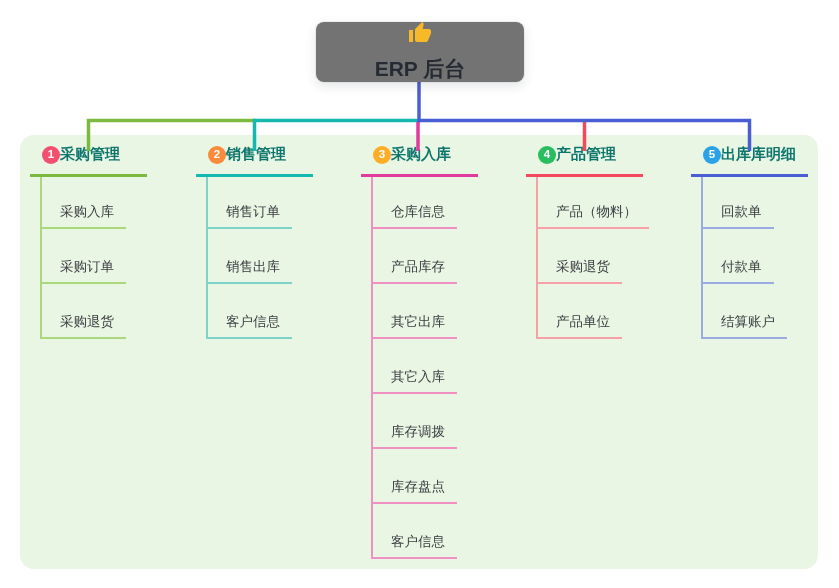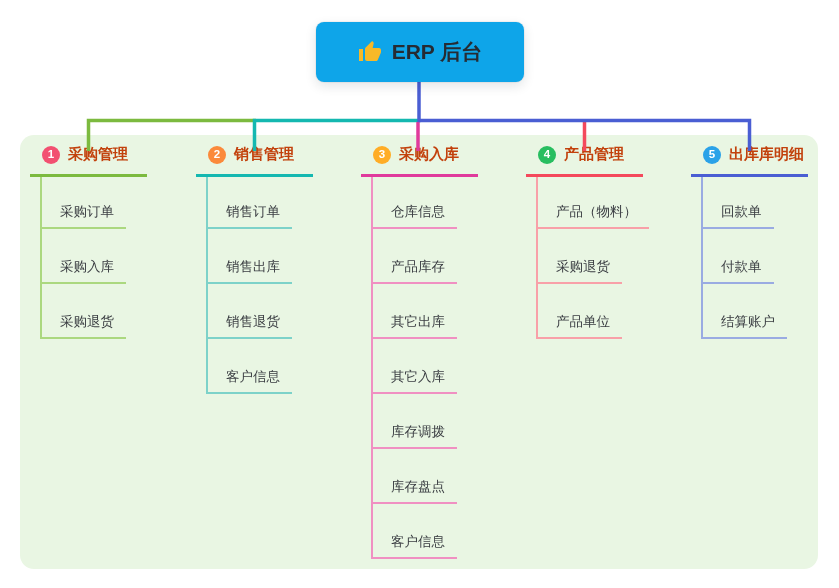--- a/index.html
+++ b/index.html
@@ -2,24 +2,24 @@
 <html style="--c-root: #4A5ED3; --c0: #7CBA3F; --c1: #14B8B0; --c2: #E03A9C; --c3: #F4495C; --c4: #4A5ED3;"><head>
 <meta charset="utf-8">
 <style>
   html,body{margin:0;padding:0;background:#ffffff;}
   body{width:839px;height:588px;font-family:"Liberation Sans","DejaVu Sans",sans-serif;}
   .stage{position:relative;width:839px;height:588px;overflow:hidden;}
 
   
   .root-node{
     position:absolute;left:316px;top:22px;width:208px;height:60px;
-    background:#0ea5e9;border-radius:8px;
+    background:#737373;border-radius:8px;
     box-shadow:0 0 0 1px rgba(0,0,0,0.04),0 4px 12px rgba(17,31,44,0.12);
     display:flex;align-items:center;justify-content:center;gap:10px;
-    font-size:21px;font-weight:600;color:#262b33;z-index:4;
+    font-size:21px;font-weight:600;color:#262b33;z-index:4;flex-direction:column;
   }
   .root-node svg{flex:0 0 auto;}
 
   
   .connectors{position:absolute;left:0;top:0;z-index:2;}
 
   
   .panel{
     position:absolute;left:20px;top:135px;width:798px;height:434px;
     border-radius:14px;z-index:1;
@@ -29,21 +29,21 @@
   .column{position:absolute;top:0;width:117px;z-index:3;}
   .col-header{
     height:39px;border-bottom:3px solid var(--line);
     display:flex;align-items:center;padding-left:12px;
   }
   .badge{
     width:18px;height:18px;border-radius:50%;background:var(--badge);
     color:#fff;font-size:11.5px;font-weight:700;line-height:1;
     display:flex;align-items:center;justify-content:center;flex:0 0 auto;
   }
-  .col-label{margin-left:8px;font-size:15px;font-weight:600;color:#c2410c;white-space:nowrap;}
+  .col-label{font-size:15px;font-weight:600;color:#0f766e;white-space:nowrap;}
 
   .children{margin-left:10px;border-left:2px solid var(--lite);}
   .child{height:55px;position:relative;}
   .child:first-child{height:52px;}
   .child-inner{
     position:absolute;left:0;bottom:0;
     padding:0 12px 9px 18px;border-bottom:2px solid var(--lite);
     font-size:13.5px;color:#3a3d42;line-height:1;white-space:nowrap;
   }
 </style>
@@ -69,44 +69,41 @@
   </svg>
 
   <div class="panel" id="panel" style="background: rgb(233, 246, 227);">
       <div class="column" style="left: 10px; --line: #7CBA3F; --lite: #ABD87F; --badge: #F25071;">
     <div class="col-header">
       <span class="badge">1</span>
       <span class="col-label">采购管理</span>
     </div>
     <div class="children">
           <div class="child">
-    <span class="child-inner">采购订单</span>
+    <span class="child-inner">采购入库</span>
   </div>
           <div class="child">
-    <span class="child-inner">采购入库</span>
+    <span class="child-inner">采购订单</span>
   </div>
           <div class="child">
     <span class="child-inner">采购退货</span>
   </div>
         </div>
   </div>
       <div class="column" style="left: 176px; --line: #14B8B0; --lite: #7DD2C9; --badge: #FB8A3B;">
     <div class="col-header">
       <span class="badge">2</span>
       <span class="col-label">销售管理</span>
     </div>
     <div class="children">
           <div class="child">
     <span class="child-inner">销售订单</span>
   </div>
           <div class="child">
     <span class="child-inner">销售出库</span>
-  </div>
-          <div class="child">
-    <span class="child-inner">销售退货</span>
   </div>
           <div class="child">
     <span class="child-inner">客户信息</span>
   </div>
         </div>
   </div>
       <div class="column" style="left: 341px; --line: #E03A9C; --lite: #F090C2; --badge: #FFAD26;">
     <div class="col-header">
       <span class="badge">3</span>
       <span class="col-label">采购入库</span>

